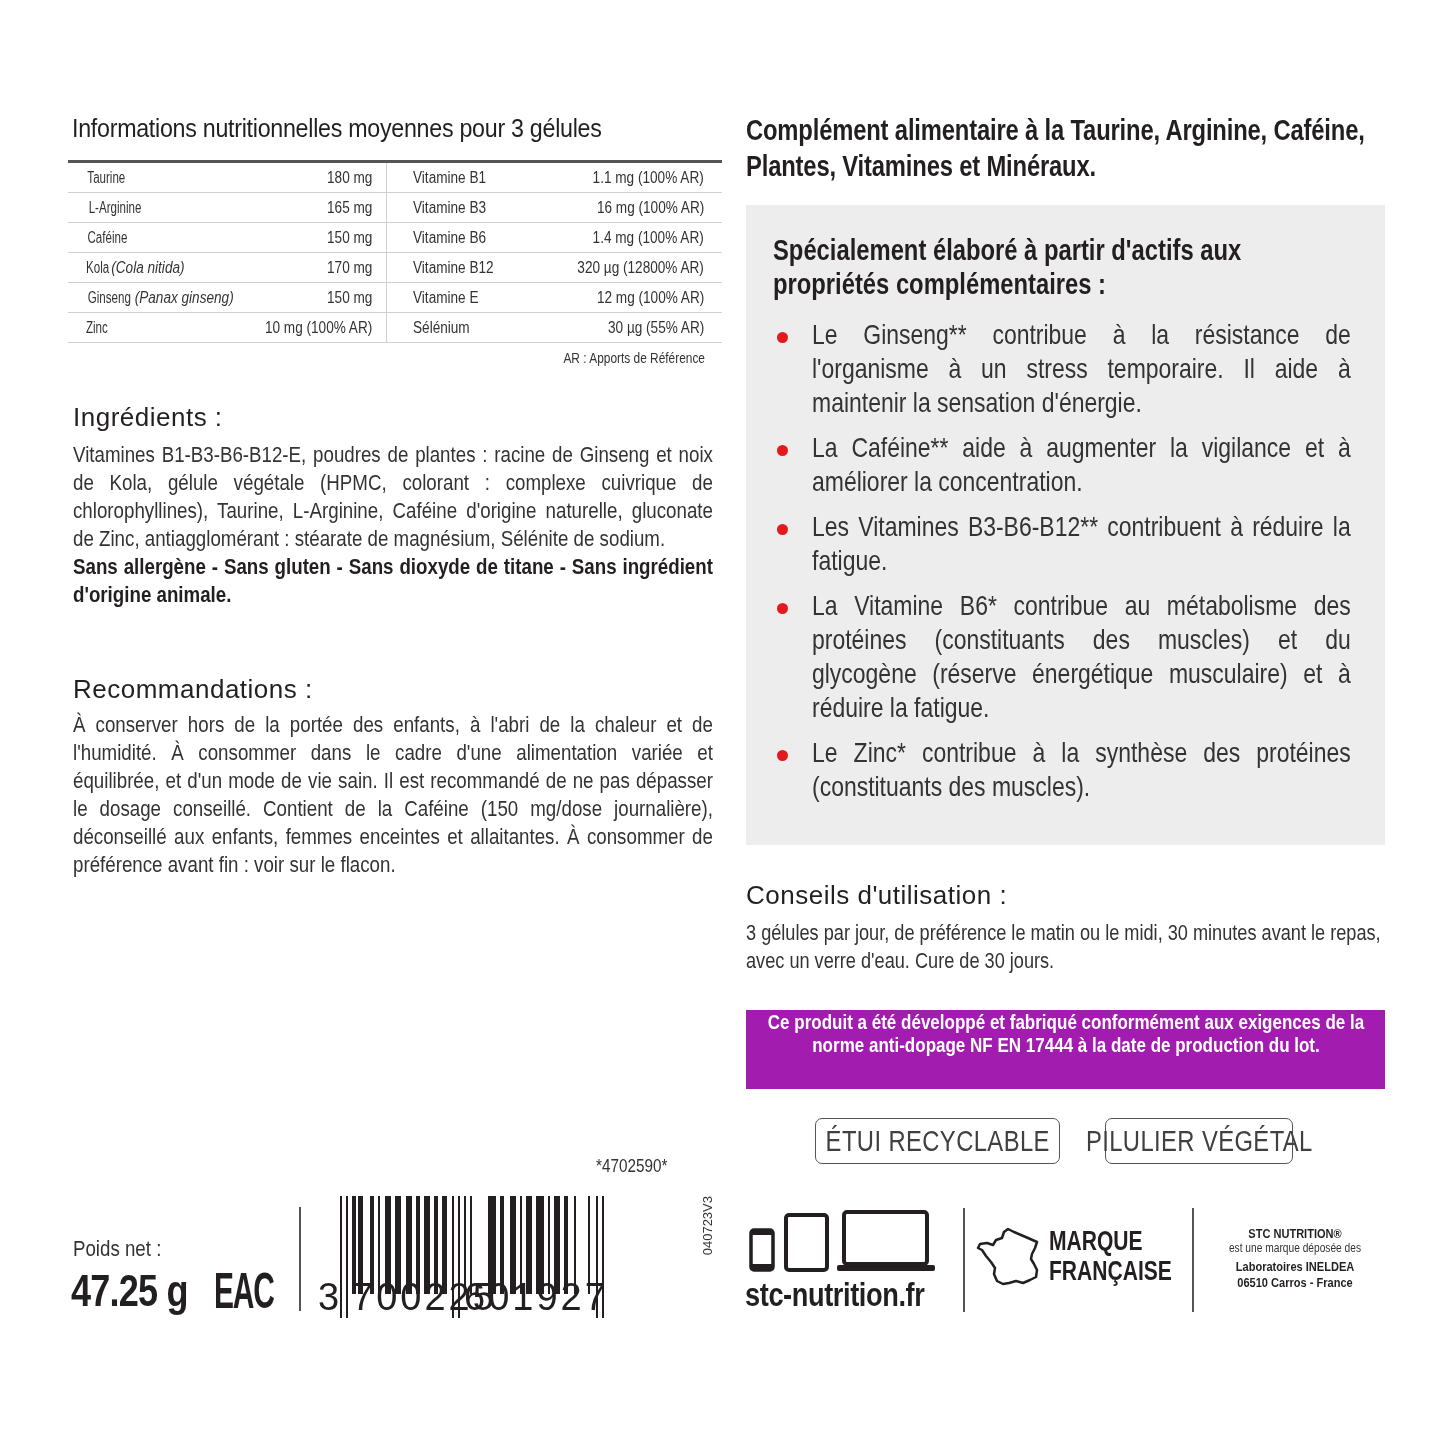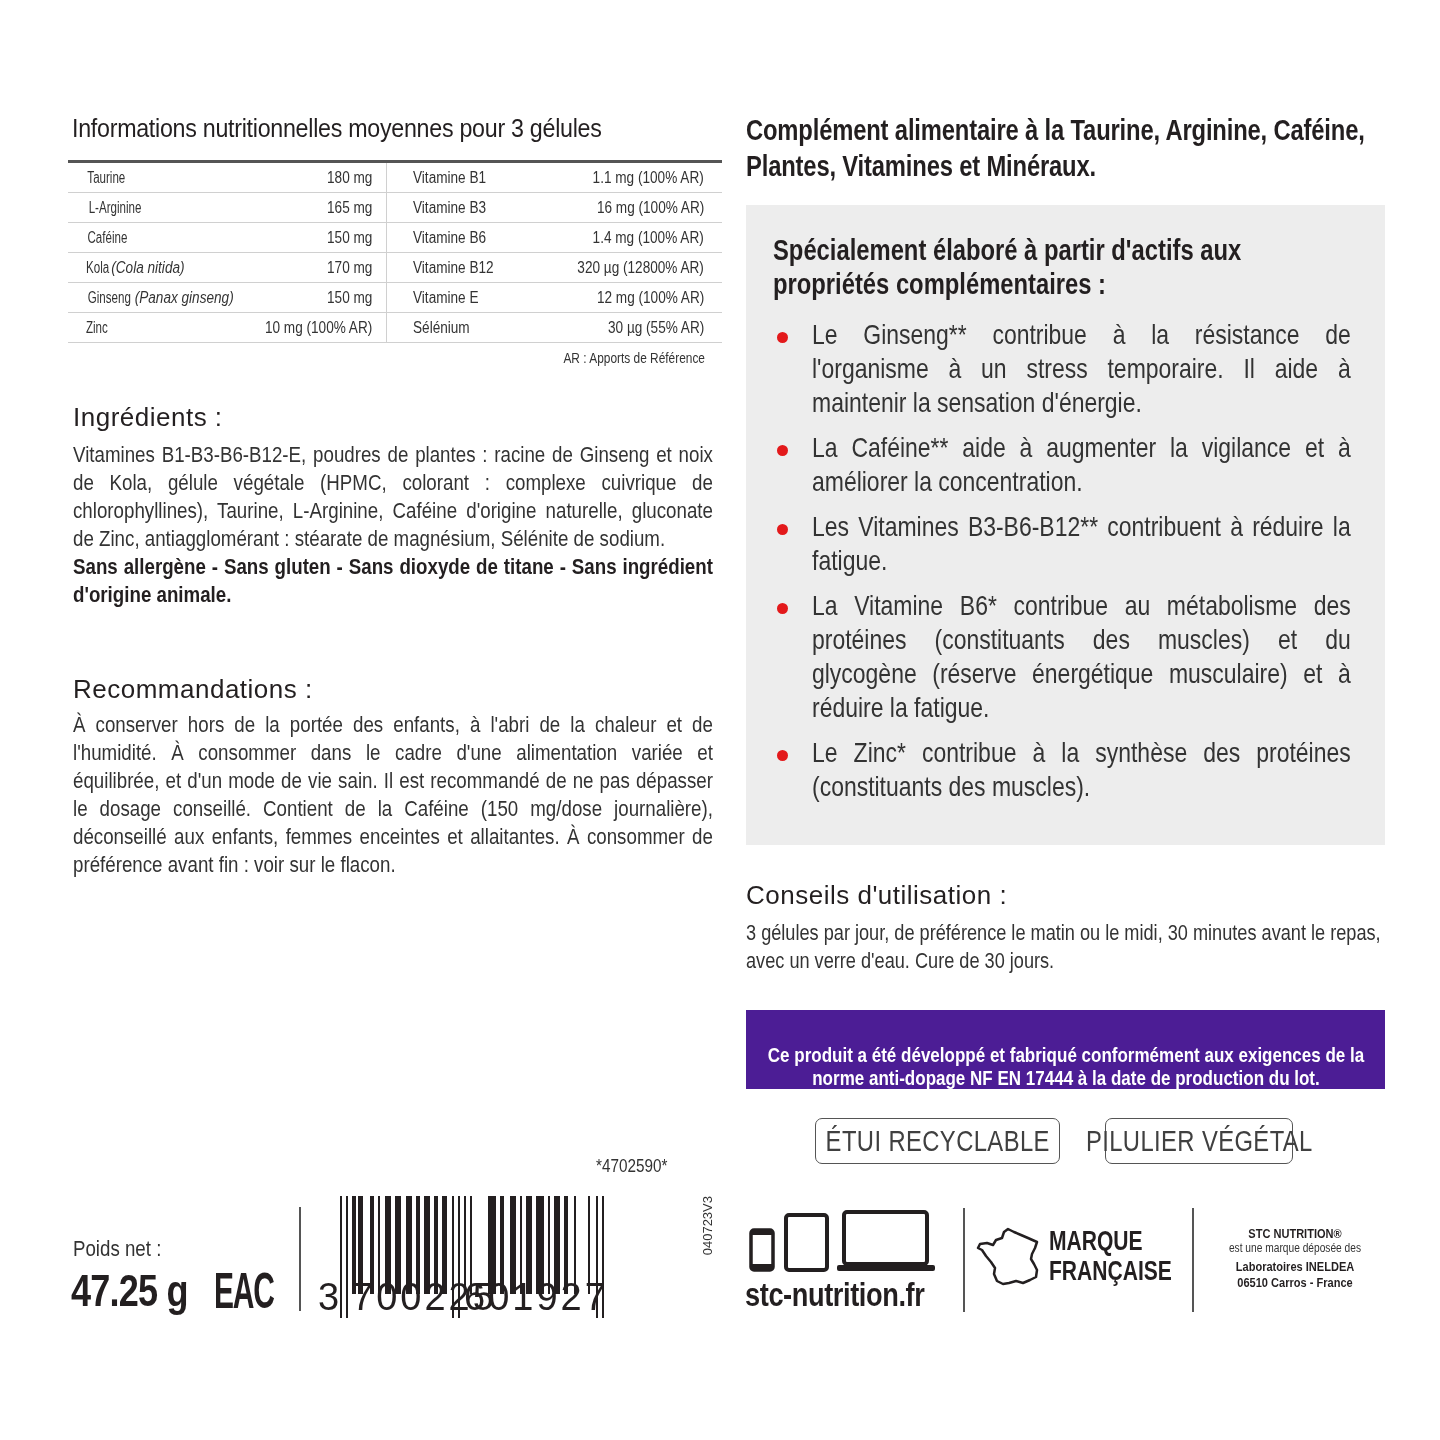--- a/index.html
+++ b/index.html
@@ -80,22 +80,22 @@
     width: 657px; transform: scaleX(0.82); transform-origin: left top;
   }
 
   .conseils-head { left: 746px; top: 880px; }
   .conseils-text {
     left: 746px; top: 919px; width: 780px; font-size: 22px; line-height: 28px; color: #333;
     transform: scaleX(0.825); transform-origin: left top;
   }
 
   .antidoping {
-    left: 746px; top: 1010px; width: 639px; height: 79px; background: #4c1d95; color: #fff;
-    display: flex; align-items: flex-end; justify-content: center; text-align: center;
+    left: 746px; top: 1010px; width: 639px; height: 79px; background: #a21caf; color: #fff;
+    display: flex; align-items: flex-start; justify-content: center; text-align: center;
   }
   .antidoping span {
     display: block; width: 760px; font-size: 21px; line-height: 23px; font-weight: 700;
     transform: scaleX(0.81); flex-shrink: 0;
   }
 
   .pill-badge {
     top: 1118px; height: 46px; border: 1.5px solid #555; border-radius: 7px; box-sizing: border-box;
     display: flex; align-items: center; justify-content: center; font-size: 29px; color: #404040; letter-spacing: 0.5px;
   }

